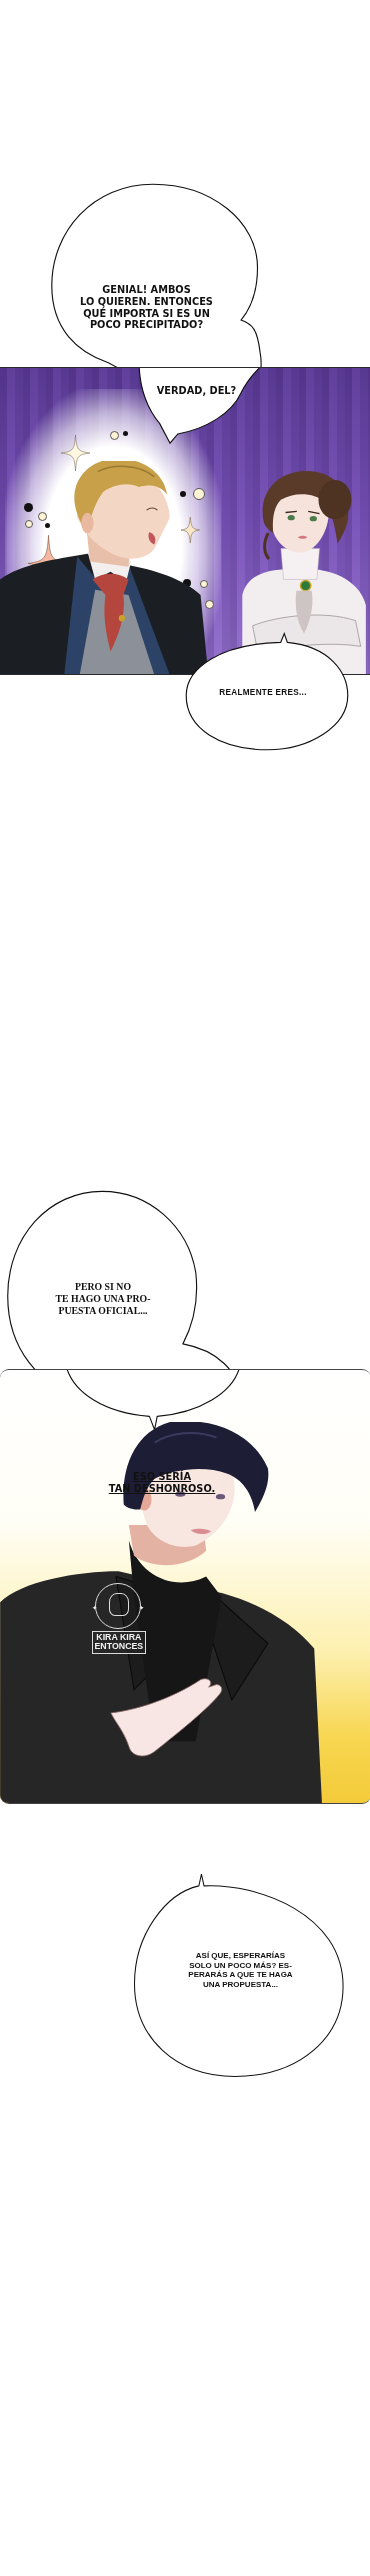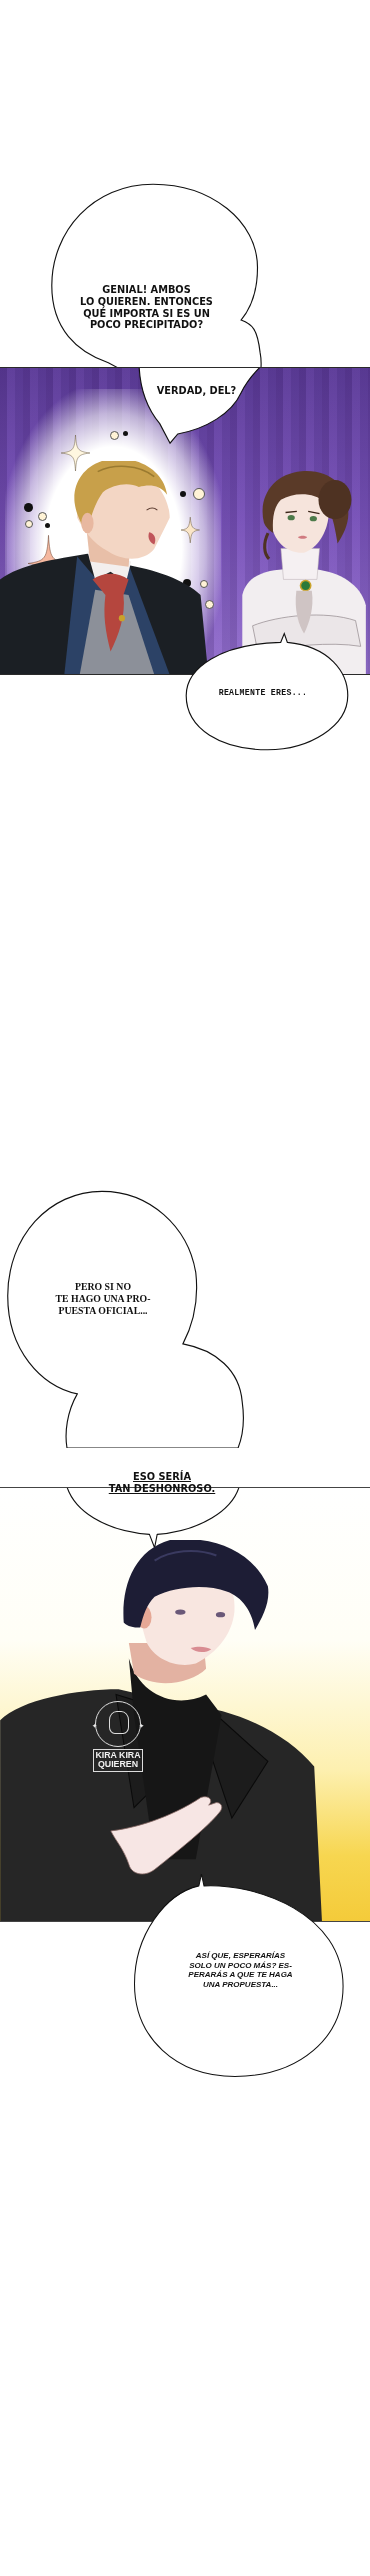--- a/index.html
+++ b/index.html
@@ -20,23 +20,23 @@
     background:
       repeating-linear-gradient(90deg, rgba(60,30,110,0.25) 0 7.2px, rgba(130,90,200,0.15) 7.2px 15.5px, rgba(80,50,140,0.25) 15.5px 23px),
       linear-gradient(180deg, #5a3b93 0%, #7a55b8 50%, #9a78d0 100%);
     border-top: 1px solid #2a2a2a; border-bottom: 1px solid #2a2a2a;
   }
   .glow {
     position: absolute; left: 5.2px; top: 20.6px; width: 216px; height: 289px;
     background: radial-gradient(ellipse at 50% 55%, #ffffff 0%, #ffffff 45%, rgba(255,255,255,0.6) 60%, rgba(255,255,255,0) 75%);
   }
   .panel2 {
-    top: 1487px; height: 433px;
+    top: 1369px; height: 433px;
     background: linear-gradient(180deg, #ffffff 0%, #fffef6 35%, #fdf0b0 65%, #f7d650 85%, #f4cb3a 100%);
-    border-top: 1px solid #444; border-bottom: 1px solid #444;
+    border-top: 1px solid #444; border-bottom: 1px solid #444; border-radius: 9px;
   }
   .watermark {
     position: absolute; left: 92px; top: 213px; width: 52px; text-align: center;
   }
   .wm-circle {
     width: 44px; height: 44px; border-radius: 50%; border: 1px solid #ddd;
     margin: 0 auto; position: relative;
   }
   .wm-label {
     display: inline-block; margin-top: 2.1px; padding: 1px 1.5px;
@@ -142,21 +142,21 @@
   </svg>
 </div>
 
 <div class="bubble-text" style="left:145px;top:385px;width:103px;font-size:9.8px;">
   <div>VERDAD, DEL?</div>
 </div>
 
 <svg class="abs" style="left:180px;top:631px" width="191" height="124" viewBox="0 0 370 240">
   <path d="M 195 22 L 202 5 L 208 22 C 290 30 325 80 325 125 C 325 185 250 230 170 230 C 80 230 12 190 12 125 C 12 70 80 25 195 22 Z" fill="#ffffff" stroke="#111" stroke-width="2.2"></path>
 </svg>
-<div class="bubble-text" style="left:201px;top:688px;width:124px;font-size:8.2px;font-family:Liberation Mono, monospace;letter-spacing:0.3px;">
+<div class="bubble-text" style="left:201px;top:688px;width:124px;font-size:8.2px;font-family:Liberation Sans, sans-serif;letter-spacing:0.3px;">
   <div>REALMENTE ERES...</div>
 </div>
 
 <svg class="abs" style="left:0;top:1180px" width="371" height="268" viewBox="0 0 720 520">
   <path d="M 198 22 C 95 22 15 110 15 225 C 15 330 80 400 150 415 C 130 450 125 490 130 520 L 462 520 C 472 495 475 465 470 430 C 465 370 420 330 355 318 C 380 270 385 225 380 180 C 365 90 290 22 198 22 Z" fill="#ffffff" stroke="#111" stroke-width="2.2"></path>
 </svg>
 <div class="bubble-text" style="left:36px;top:1281px;width:134px;font-size:9.8px;font-family:Liberation Serif, serif;">
   <div>PERO SI NO</div>
   <div>TE HAGO UNA PRO-</div>
   <div>PUESTA OFICIAL...</div>
@@ -199,27 +199,27 @@
   </svg>
 
   <div class="watermark">
     <div class="wm-circle">
       <div style="position:absolute;left:13.4px;top:9.3px;width:17.5px;height:20.6px;border:0.8px solid #ddd;border-radius:40% 40% 30% 30%;"></div>
       <div style="position:absolute;left:-4.1px;top:19.6px;color:#eee;font-size:6.2px;">✦</div>
       <div style="position:absolute;right:-4.1px;top:19.6px;color:#eee;font-size:6.2px;">✦</div>
     </div>
     <div class="wm-label">
       <div>KIRA KIRA</div>
-      <div>QUIEREN</div>
+      <div>ENTONCES</div>
     </div>
   </div>
 </div>
 
 <svg class="abs" style="left:124px;top:1873px" width="227" height="206" viewBox="0 0 440 400">
   <path d="M 150 2 L 155 25 C 260 20 425 80 425 220 C 425 320 340 395 215 395 C 100 395 20 320 20 215 C 20 120 80 40 145 25 Z" fill="#ffffff" stroke="#111" stroke-width="2"></path>
 </svg>
-<div class="bubble-text" style="left:166px;top:1951px;width:149px;font-size:8px;font-family:'Liberation Sans',sans-serif;font-style:italic;">
+<div class="bubble-text" style="left:166px;top:1951px;width:149px;font-size:8px;font-family:'Liberation Sans',sans-serif;">
   <div>ASÍ QUE, ESPERARÍAS</div>
   <div>SOLO UN POCO MÁS? ES-</div>
   <div>PERARÁS A QUE TE HAGA</div>
   <div>UNA PROPUESTA...</div>
 </div>
 
 
 </body></html>

